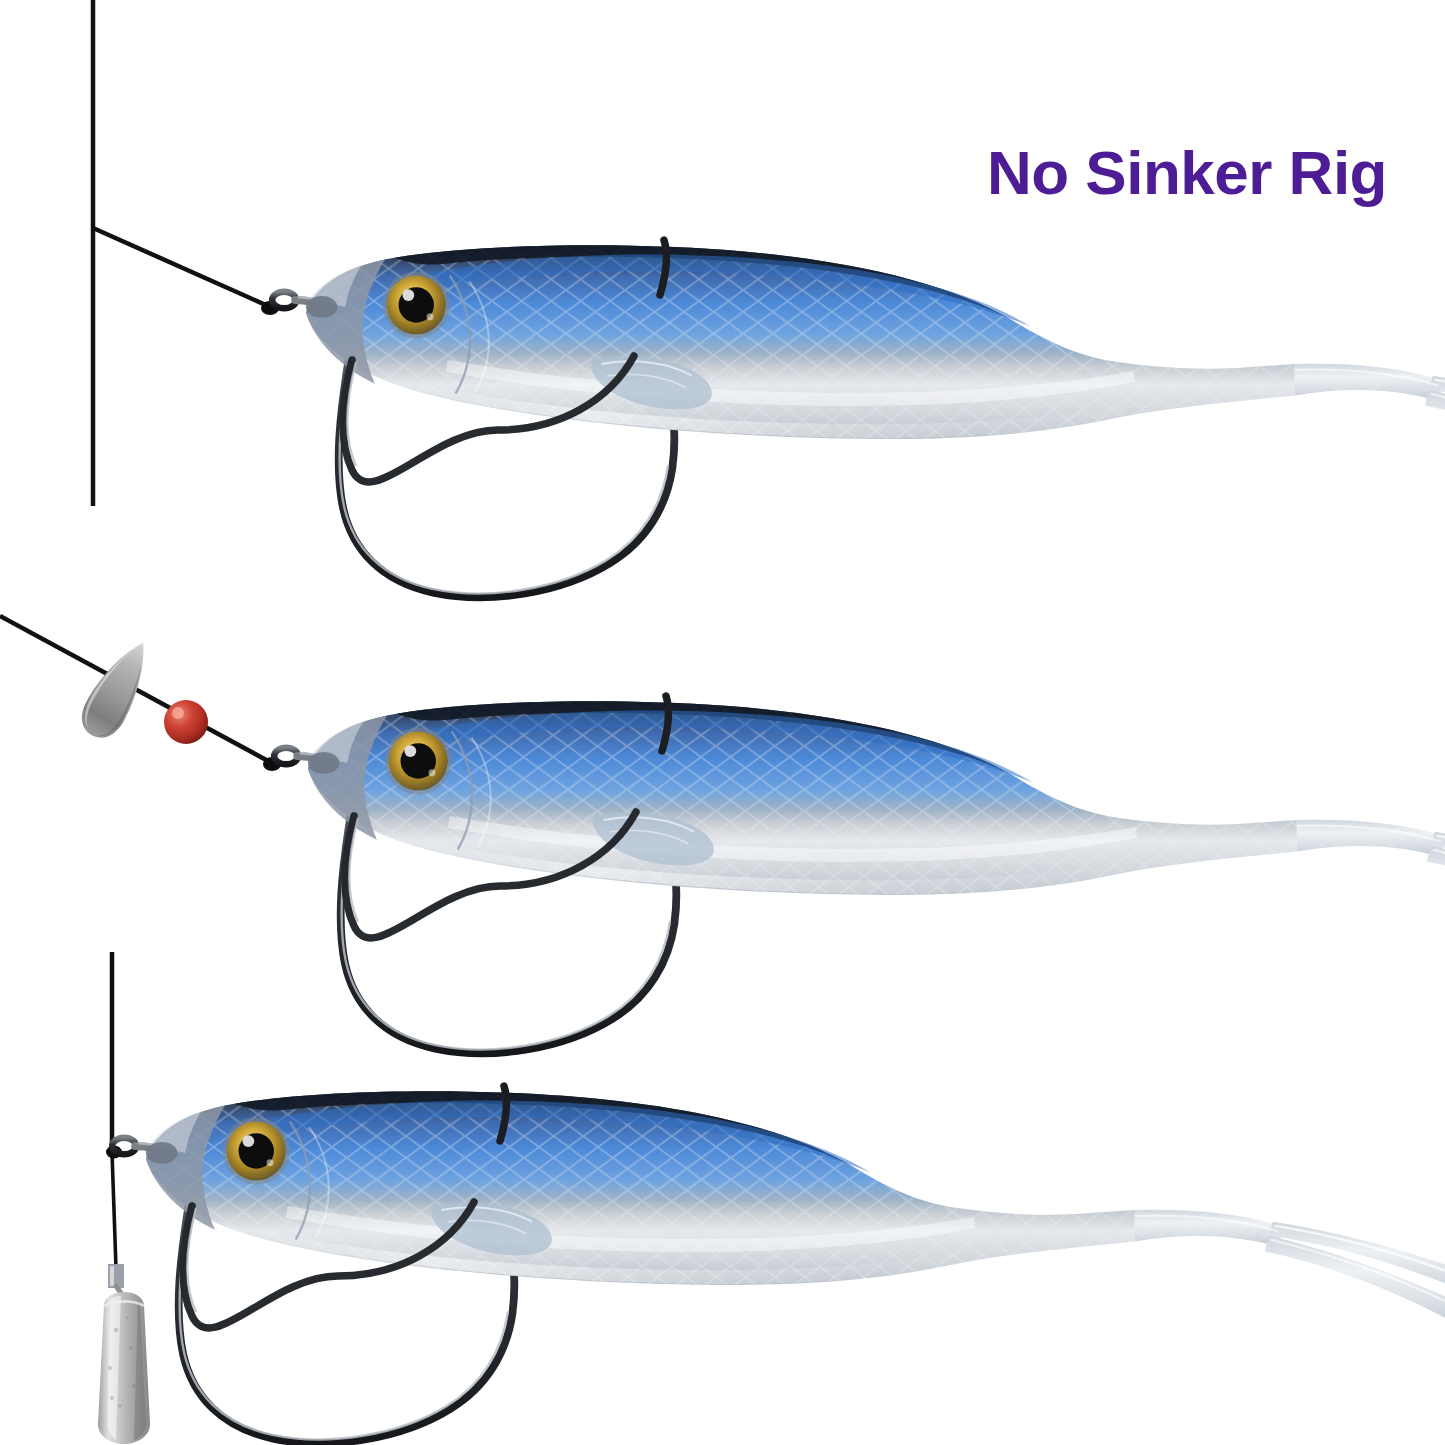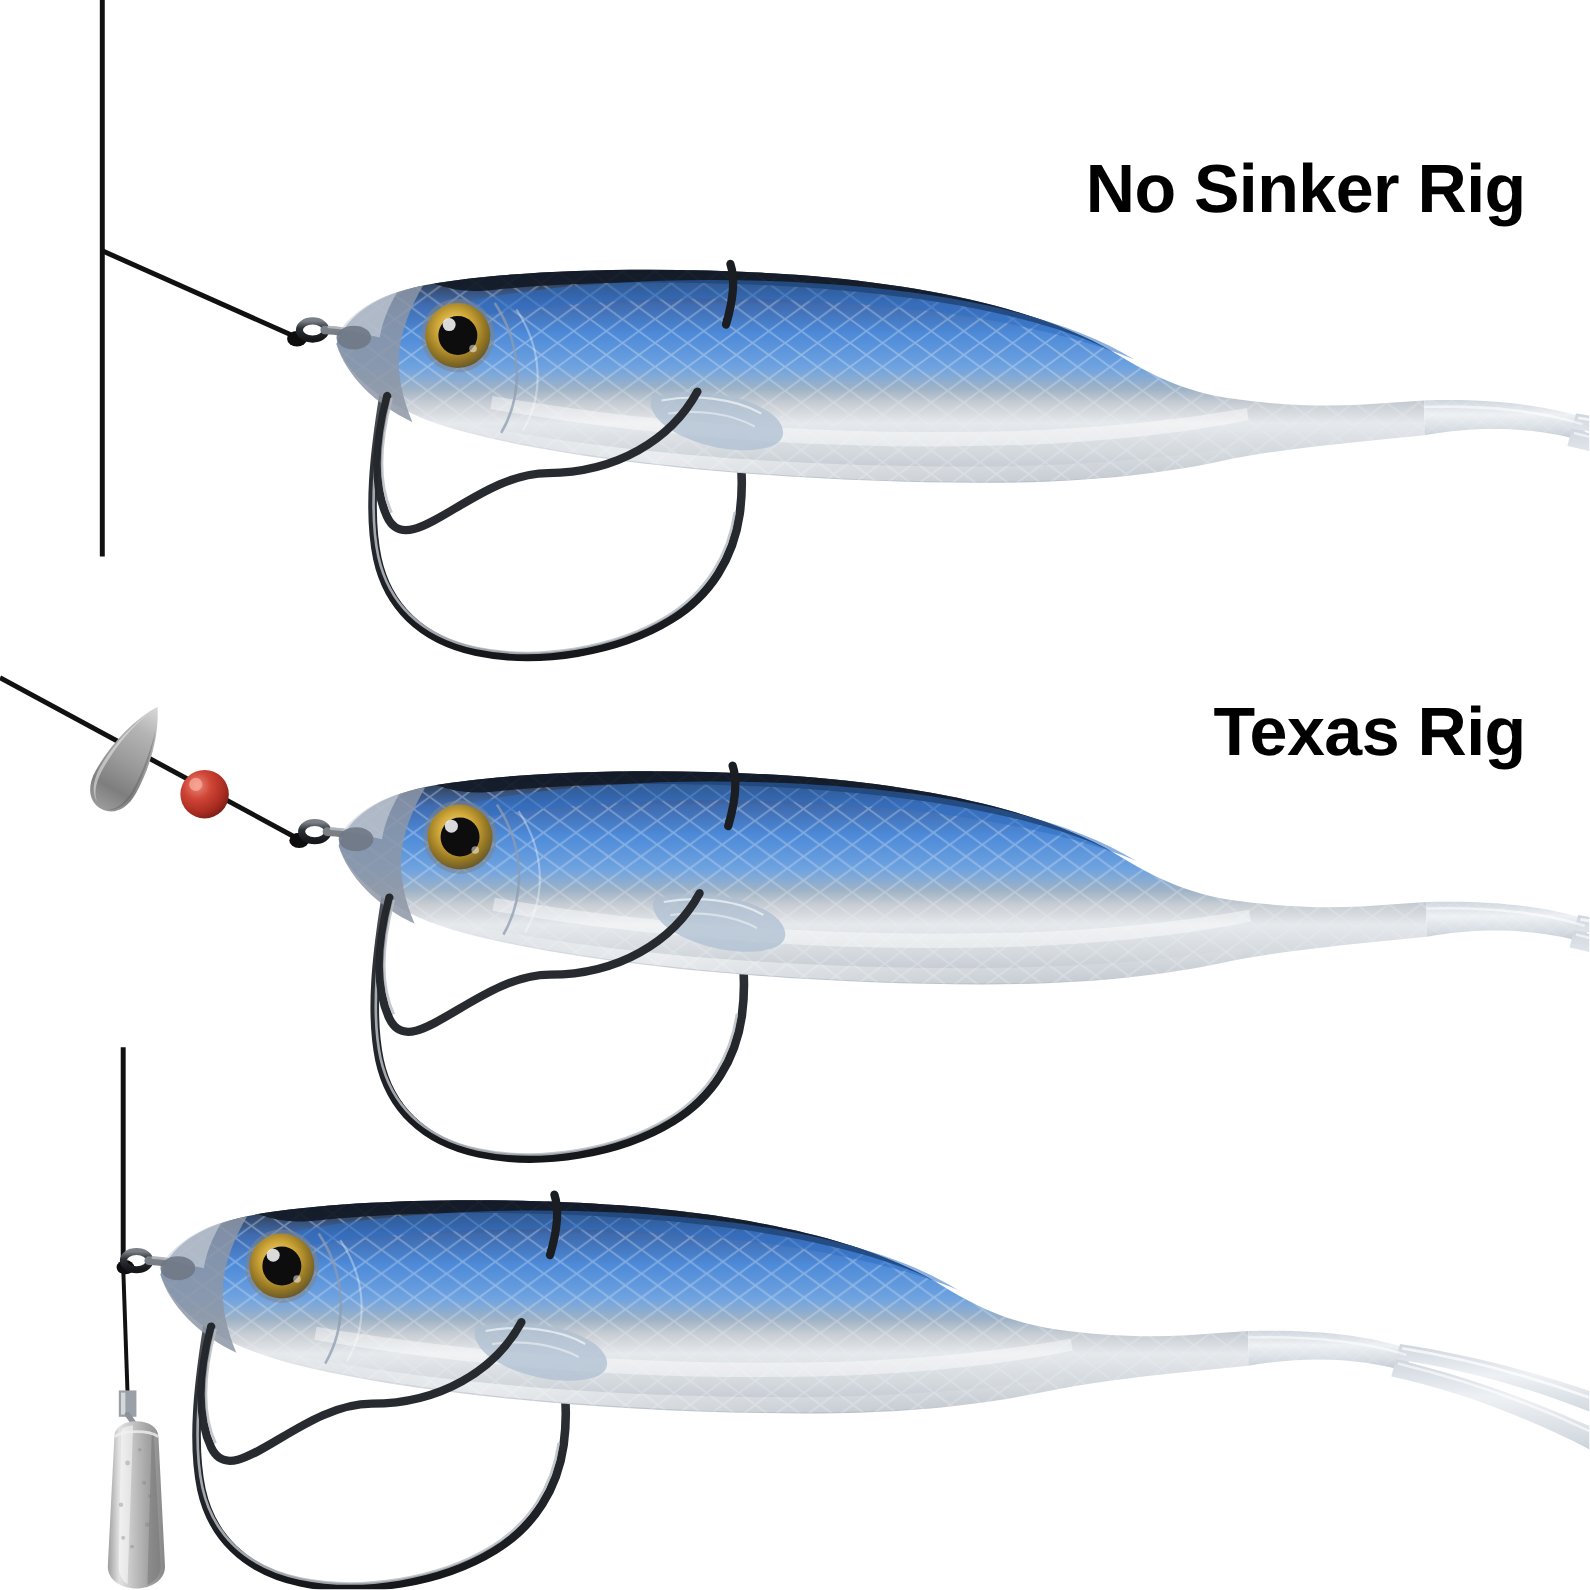--- a/index.html
+++ b/index.html
@@ -26,21 +26,21 @@
   #panel-no-sinker { top: 0; height: 560px; }
   #panel-texas     { top: 560px; height: 390px; }
   #panel-downshot  { top: 950px; height: 495px; }
 
   .rig-label {
     position: absolute;
     font-family: "Liberation Sans", sans-serif;
     font-weight: bold;
     font-size: 62px;
     line-height: 1;
-    color: #000000;
+    color: #4c1d95;
     letter-spacing: -0.5px;
     white-space: nowrap;
     text-align: left;
   }
   #label-no-sinker { top: 142px; right: 58px; }
   #label-texas     { top: 635px; right: 58px; }
   #label-downshot  { top: 1033px; right: 58px; }
 
   .svg-layer {
     position: absolute;
@@ -320,16 +320,15 @@
       </g>
     </g>
   </svg>
 
   <div class="panel" id="panel-no-sinker"></div>
   <div class="panel" id="panel-texas"></div>
   <div class="panel" id="panel-downshot"></div>
 
   <div class="rig-label" id="label-no-sinker">No Sinker Rig</div>
 
-  <div class="rig-label" id="label-texas">Texas Rig</div>
 
 
 </div>
 
 </body></html>

